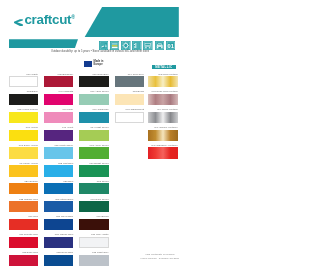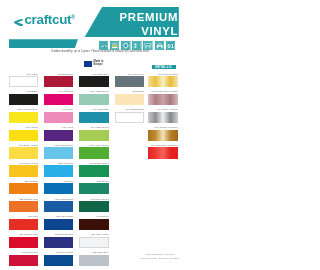--- a/index.html
+++ b/index.html
@@ -49,24 +49,20 @@
 
   .footer{position:absolute;right:12px;bottom:10px;text-align:center;color:#8c8c8c;
           font-size:2.5px;line-height:3.5px;}
 </style>
 </head>
 <body>
 
 <div class="page">
 
   <div class="banner"></div>
-  <div class="banner-txt">
-    <div>PREMIUM</div>
-    <div>VINYL</div>
-  </div>
 
   <div class="logo">
     <span class="logo-mark">
       <svg viewBox="0 0 90 70" width="8.8" height="7.1">
         <path fill="#1f99a0" d="M60 0 L90 0 L90 15 L33 33 L90 53 L90 70 L60 70 L0 40 L0 27 Z"></path>
       </svg>
     </span>
     <span class="logo-word">craftcut<sup class="logo-reg">®</sup></span>
   </div>
 

